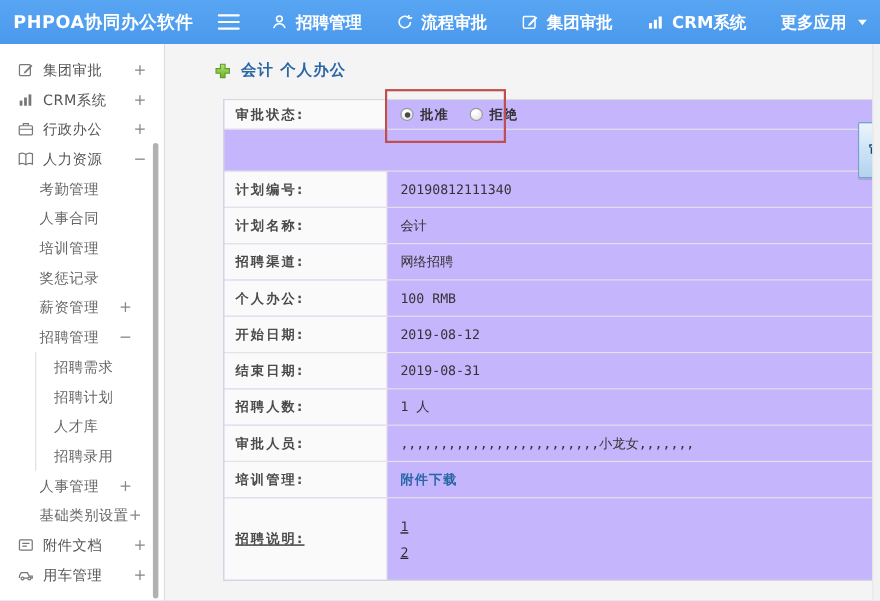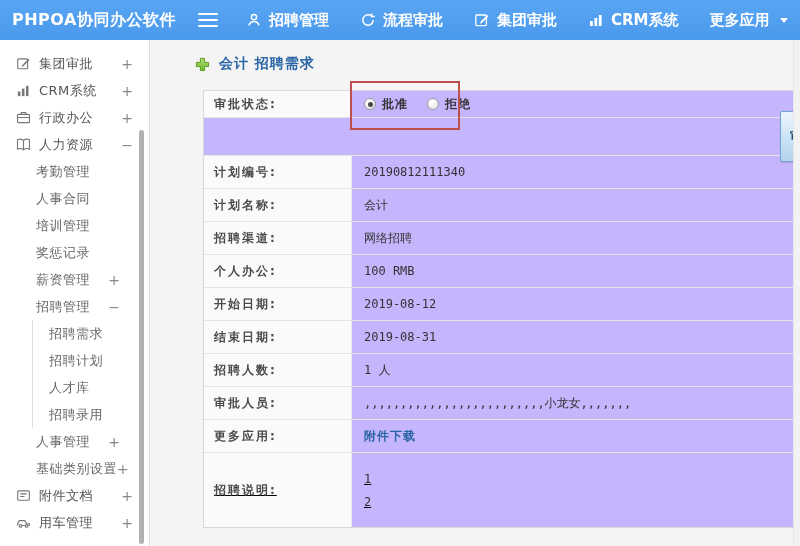--- a/index.html
+++ b/index.html
@@ -248,21 +248,21 @@
       <svg width="15" height="15" viewBox="0 0 15 15">
           <defs>
             <linearGradient id="gp" x1="0" y1="0" x2="0" y2="1">
               <stop offset="0" stop-color="#b4e077"></stop>
               <stop offset="1" stop-color="#6cb32a"></stop>
             </linearGradient>
           </defs>
           <path d="M5.4 1.4h4.2v4h4v4.2h-4v4H5.4v-4h-4V5.4h4z" fill="url(#gp)" stroke="#5f9e24" stroke-width="1"></path>
         </svg>
     </span>
-    <span>会计 招聘需求</span>
+    <span>会计 个人办公</span>
   </div>
 
   <div class="panel">
     <div class="row status-row">
       <div class="cell-label">审批状态:</div>
       <div class="cell-value radios">
         <label class="radio-group">
           <span class="radio checked"></span>
           <span>批准</span>
         </label>
@@ -302,21 +302,21 @@
         </div>
         <div class="row">
           <div class="cell-label">招聘人数:</div>
           <div class="cell-value">1 人</div>
         </div>
         <div class="row">
           <div class="cell-label">审批人员:</div>
           <div class="cell-value">,,,,,,,,,,,,,,,,,,,,,,,,,小龙女,,,,,,,</div>
         </div>
         <div class="row">
-          <div class="cell-label">更多应用:</div>
+          <div class="cell-label">培训管理:</div>
           <div class="cell-value">
             <a class="file-link" href="#">附件下载</a>
           </div>
         </div>
         <div class="row tall">
           <div class="cell-label">招聘说明:</div>
           <div class="cell-value">
             <div class="vline">1</div>
             <div class="vline">2</div>
           </div>

